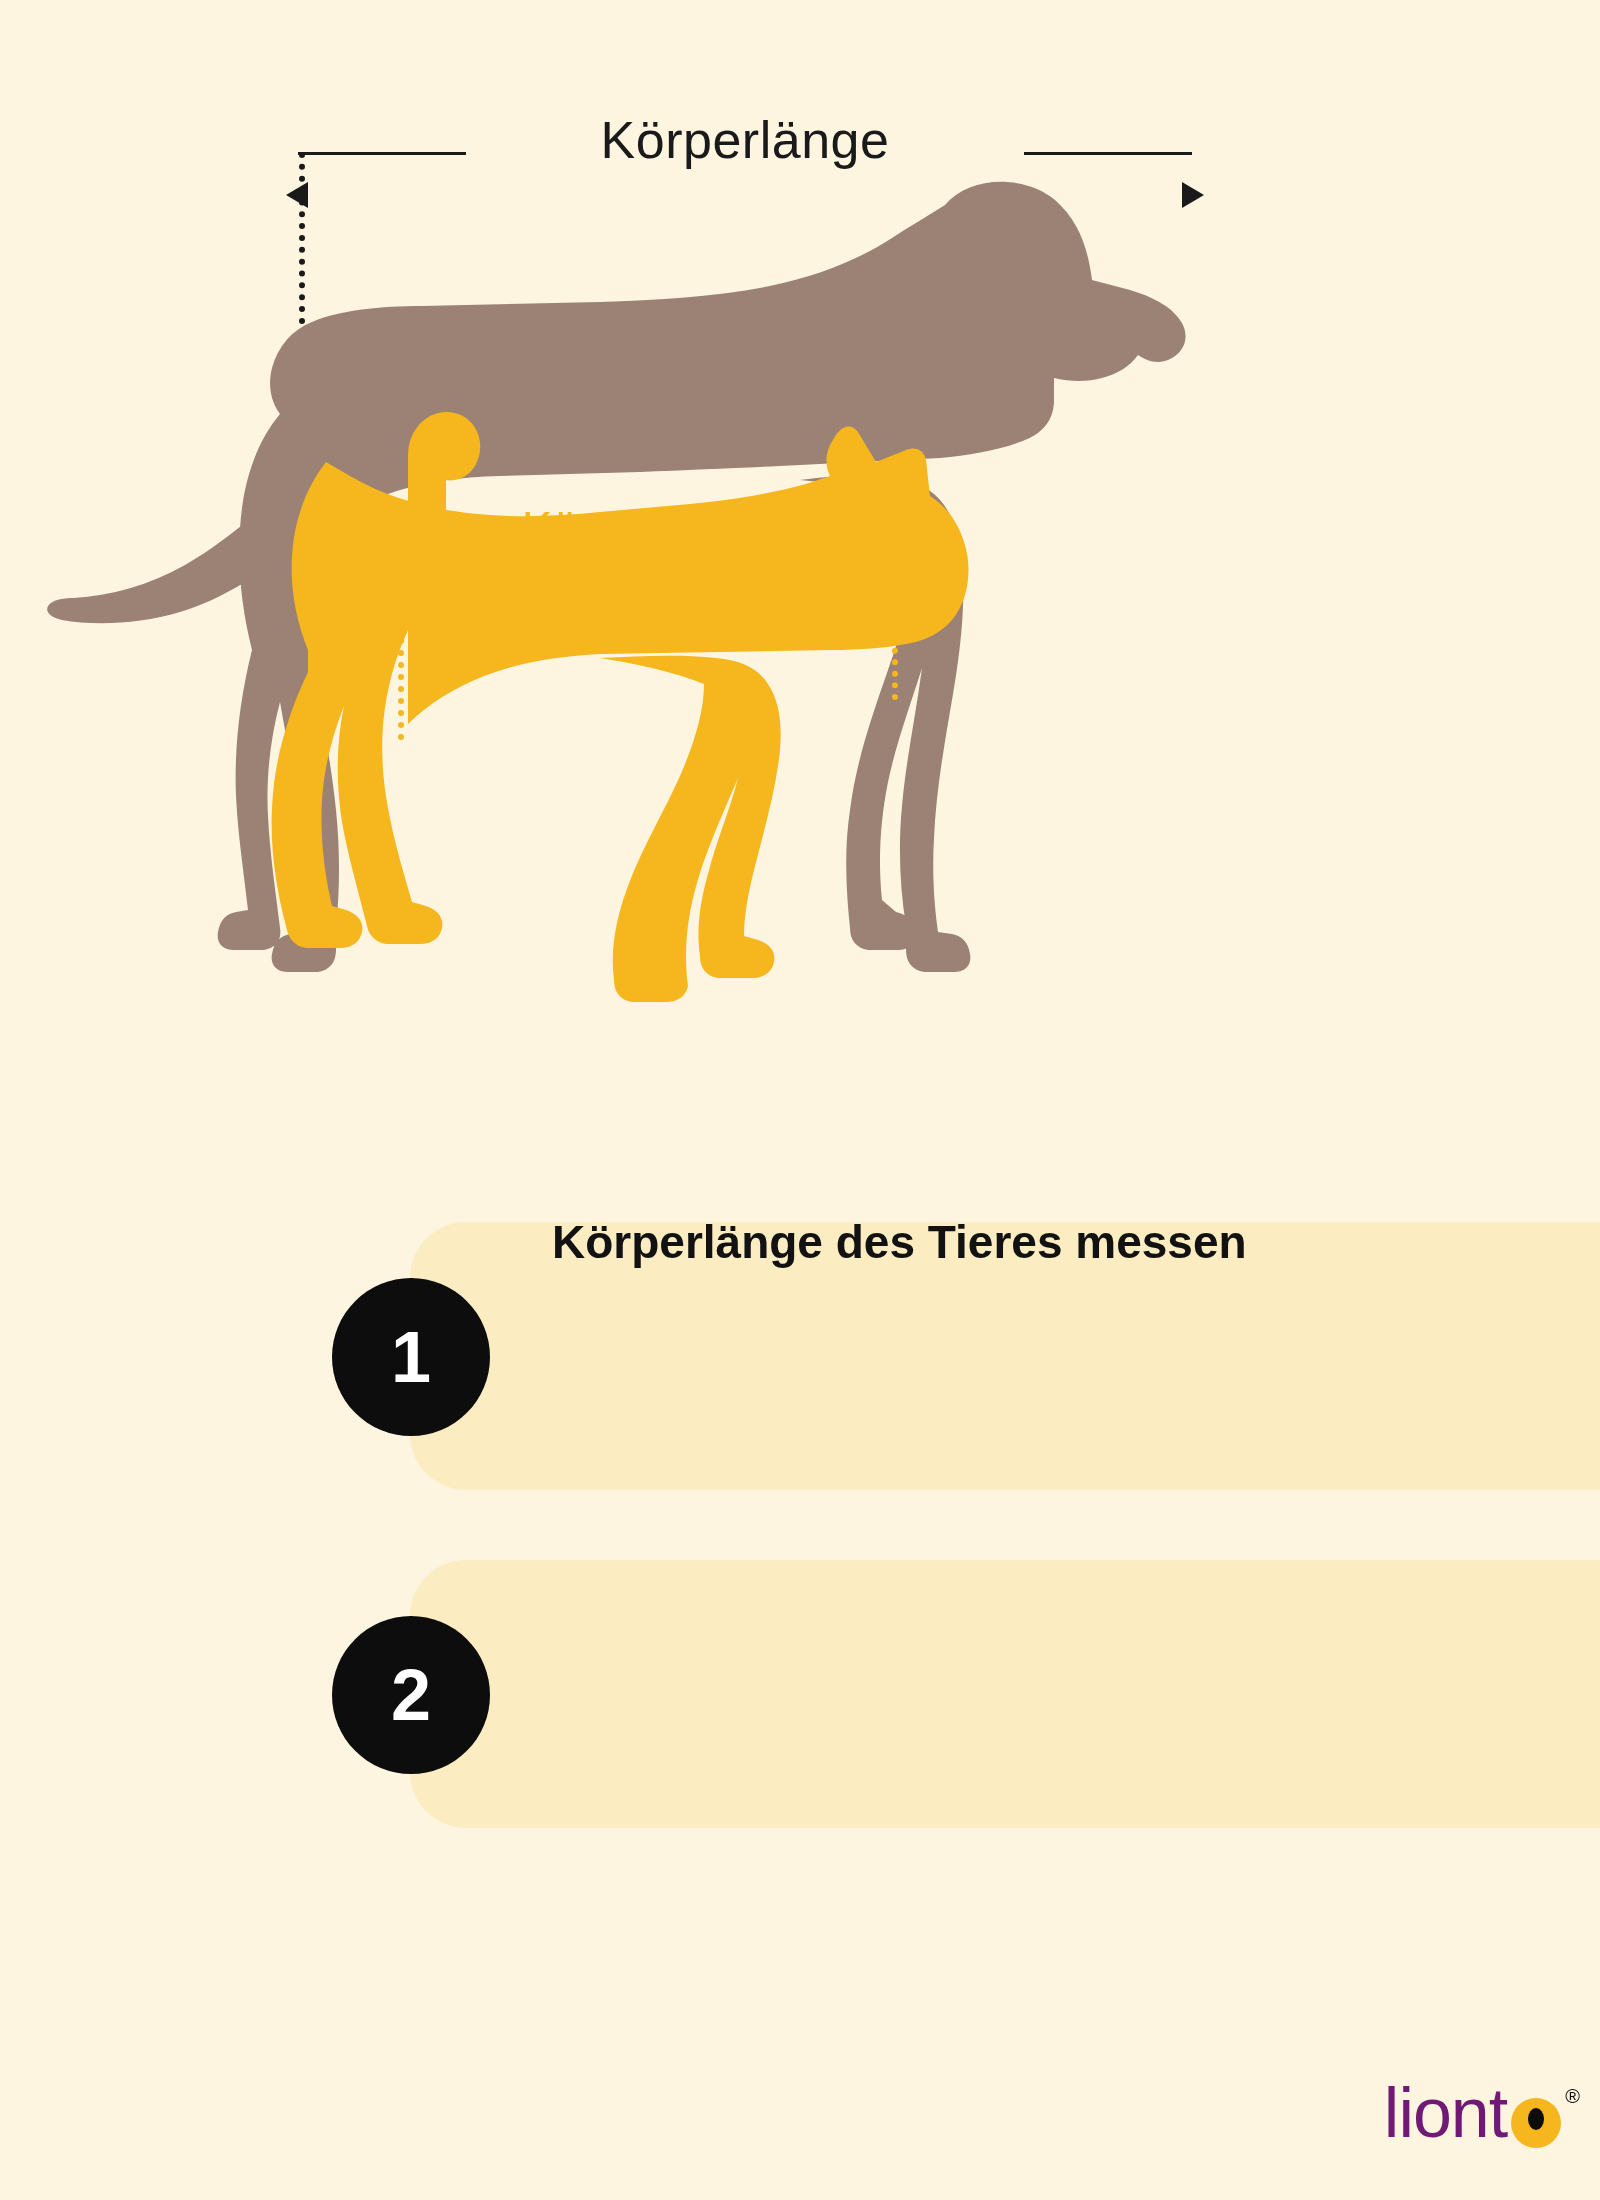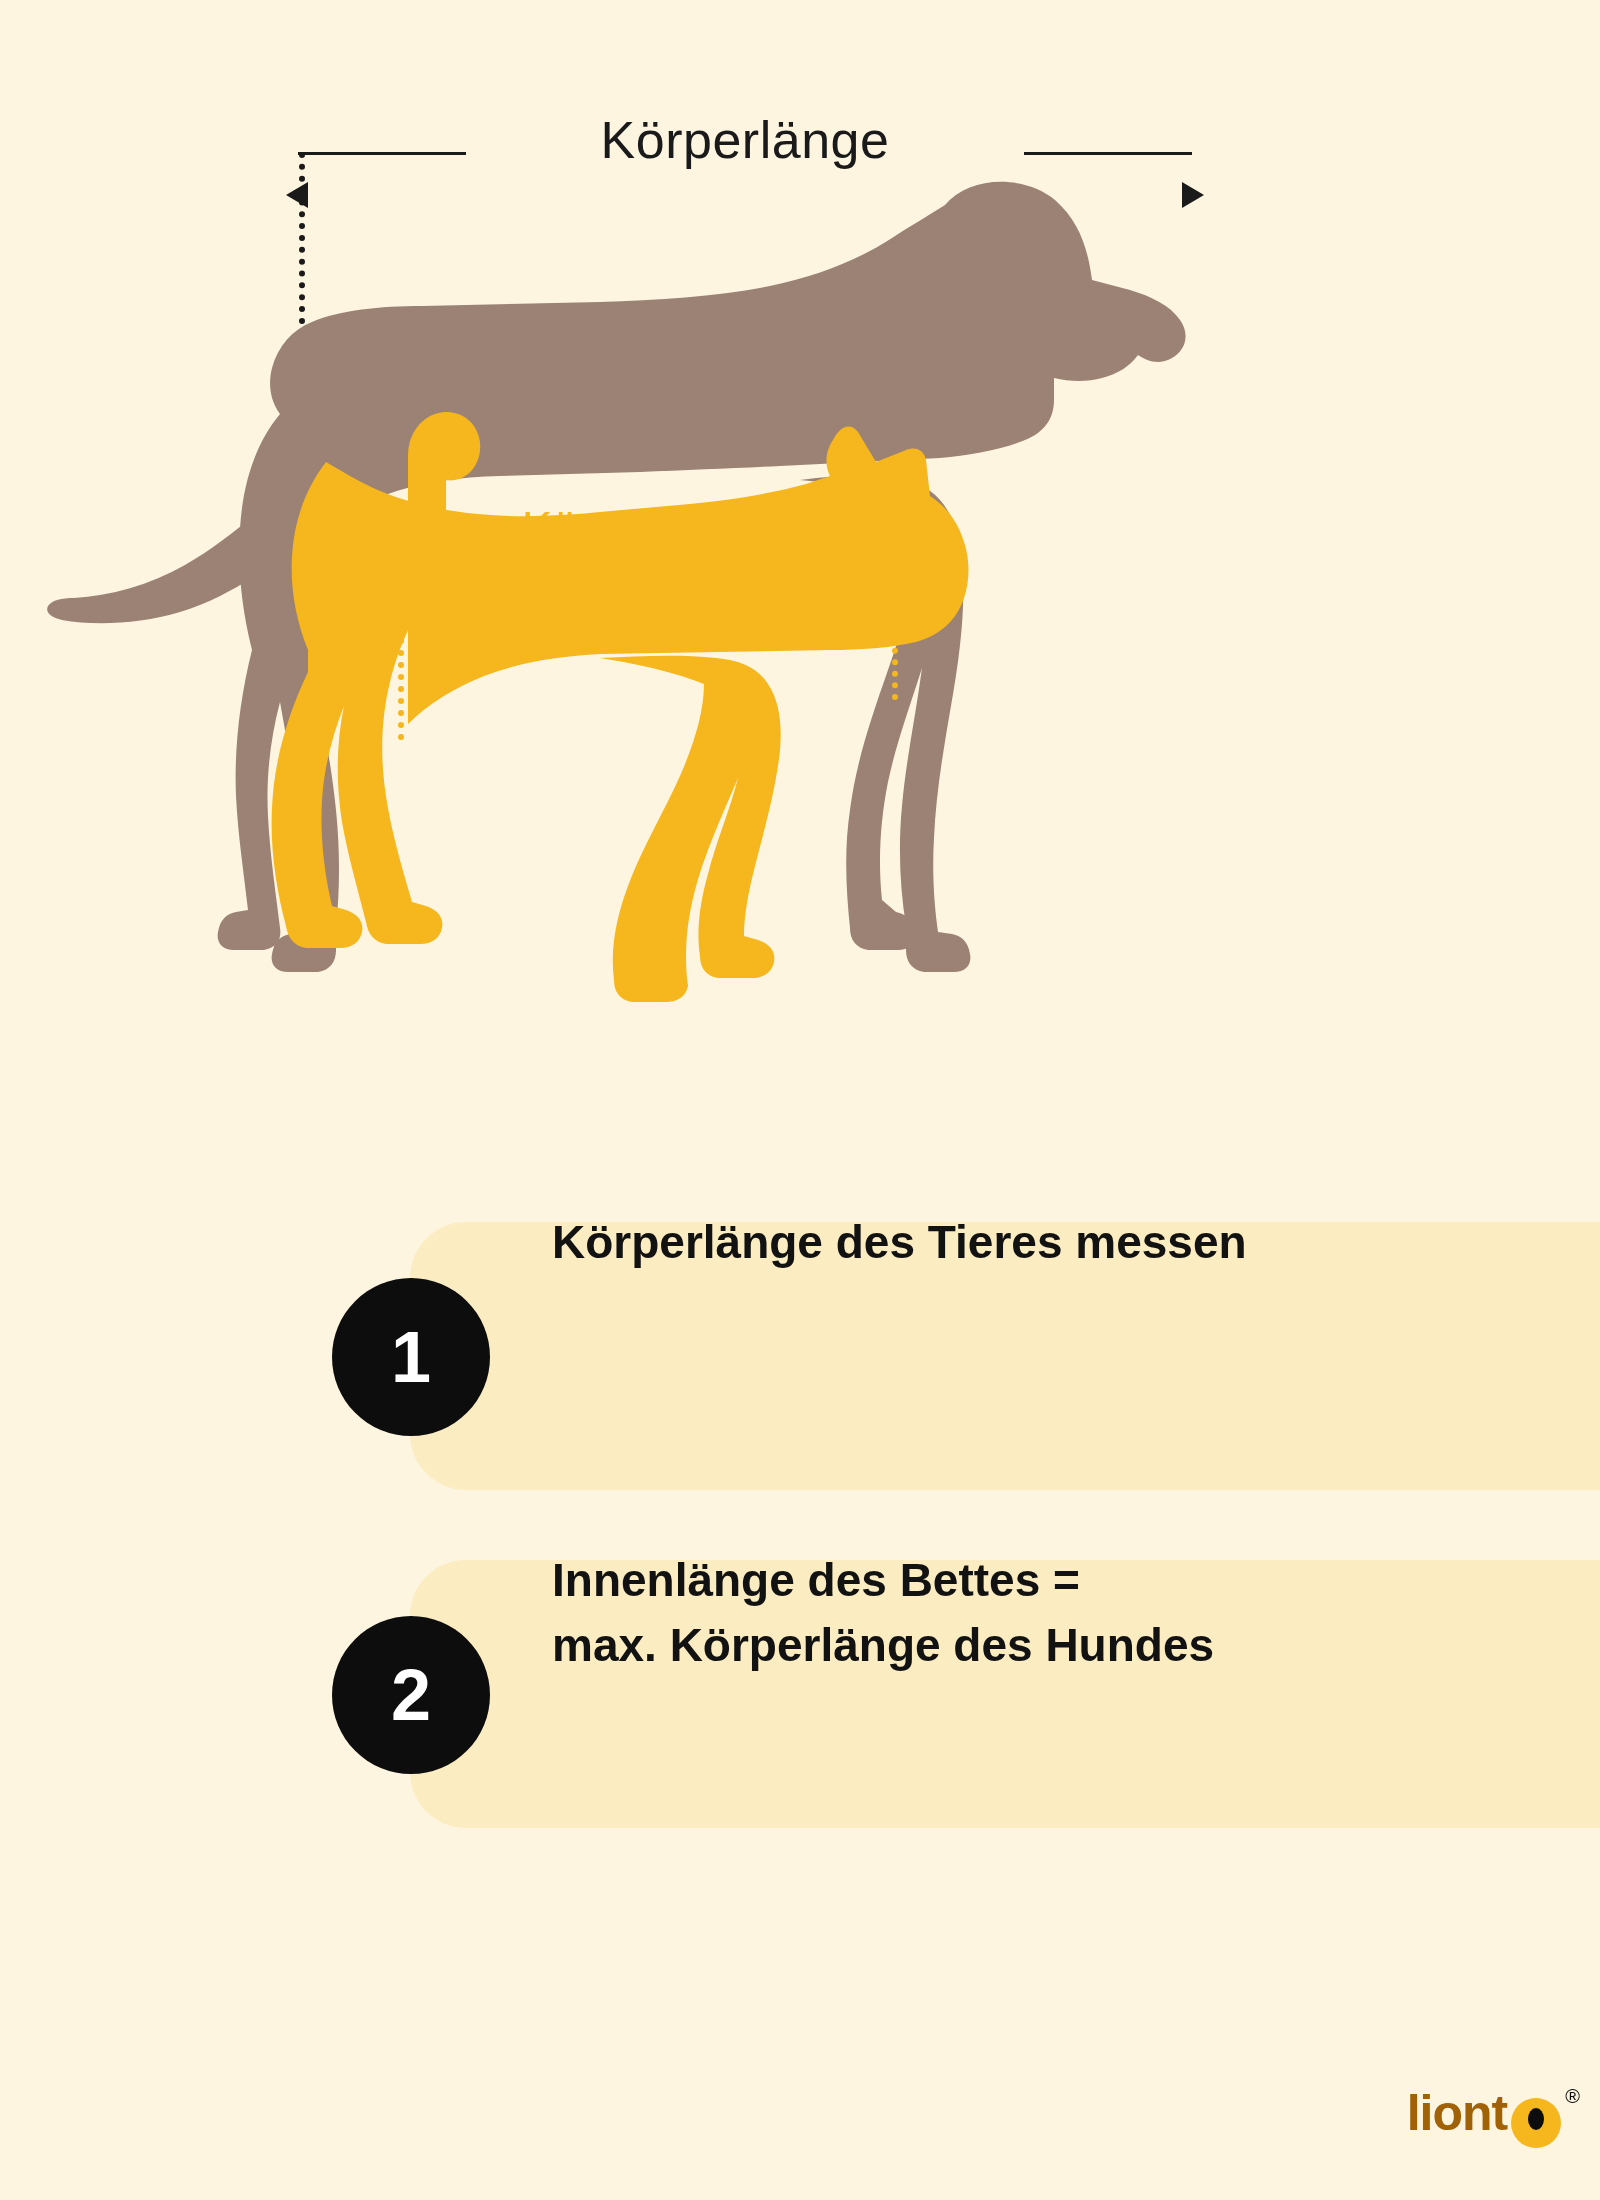--- a/index.html
+++ b/index.html
@@ -207,23 +207,23 @@
   
   .logo {
     position: absolute;
     right: 60px;
     bottom: 52px;
     display: flex;
     align-items: flex-end;
     height: 80px;
   }
   .logo-text {
-    font-size: 50px;
-    font-weight: bold;
-    color: #a16207;
+    font-size: 70px;
+    font-weight: normal;
+    color: #701a75;
     letter-spacing: -1px;
     line-height: 70px;
   }
   .logo-o {
     display: inline-block;
     width: 50px;
     height: 50px;
     border-radius: 50%;
     background: #f5b61e;
     position: relative;
@@ -452,24 +452,20 @@
       <div class="step-card"></div>
       <div class="step-badge">1</div>
       <div class="step-text">
         <span>Körperlänge des Tieres messen</span>
       </div>
     </div>
 
     <div class="step">
       <div class="step-card"></div>
       <div class="step-badge">2</div>
-      <div class="step-text">
-        <span>Innenlänge des Bettes =</span>
-        <span class="line2">max. Körperlänge des Hundes</span>
-      </div>
     </div>
 
   </div>
 
   <div class="logo">
     <span class="logo-text">liont</span>
     <span class="logo-o"></span>
     <span class="logo-reg">®</span>
   </div>
 

